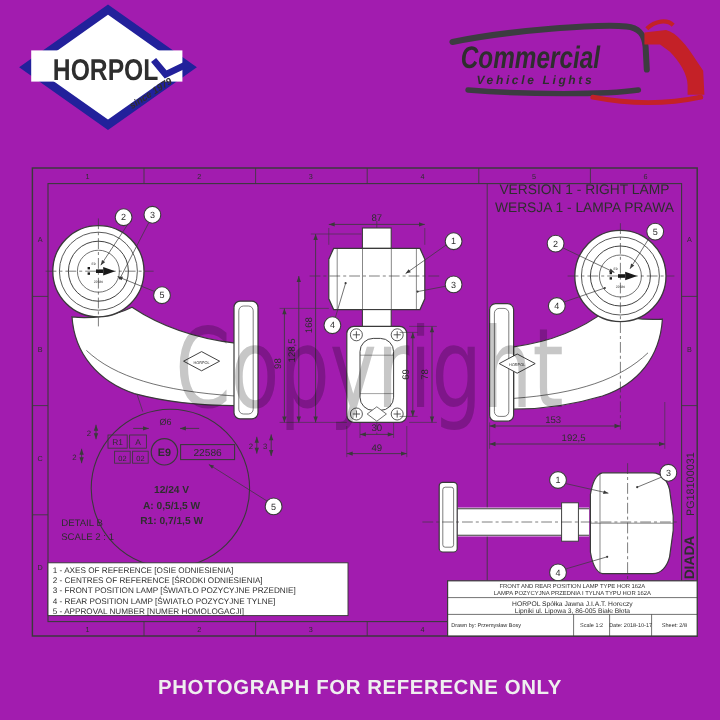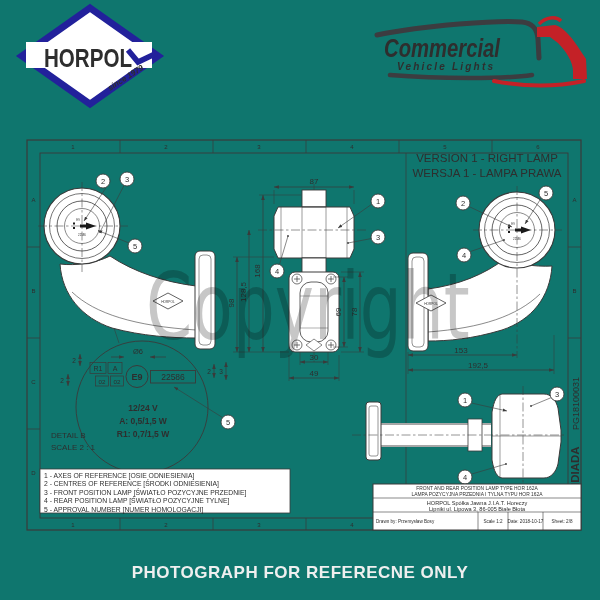--- a/index.html
+++ b/index.html
@@ -1,16 +1,16 @@
 <!DOCTYPE html>
 <html><head>
 <meta charset="utf-8">
 <style>
   html,body{margin:0;padding:0;background:#ffffff;}
-  .page{position:relative;width:600px;height:600px;background:#0f766e;overflow:hidden;
+  .page{position:relative;width:600px;height:600px;background:#a21caf;overflow:hidden;
         font-family:"Liberation Sans",sans-serif;}
   svg{position:absolute;left:0;top:0;}
   svg text{font-family:"Liberation Sans",sans-serif;fill:#2e2e2e;}
   .wm-copyright{
     position:absolute;left:146px;top:254px;
     font-family:"DejaVu Sans",sans-serif;
     font-size:92px;font-weight:500;color:#c7c7c7;
     transform:scaleX(0.72);transform-origin:left top;
     mix-blend-mode:multiply;white-space:nowrap;z-index:5;}
   .wm-photo{

